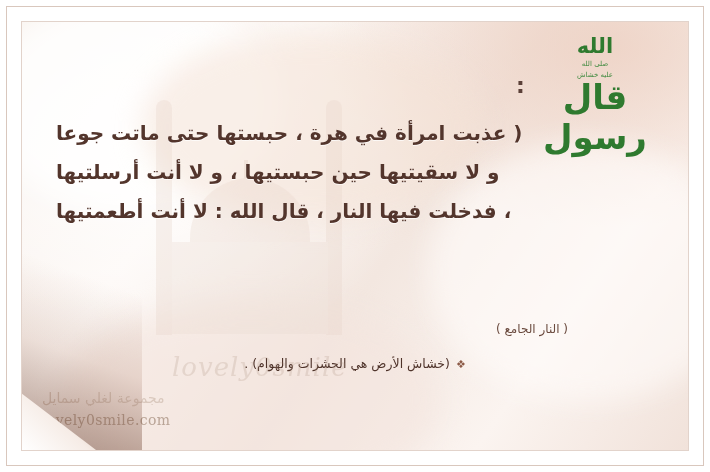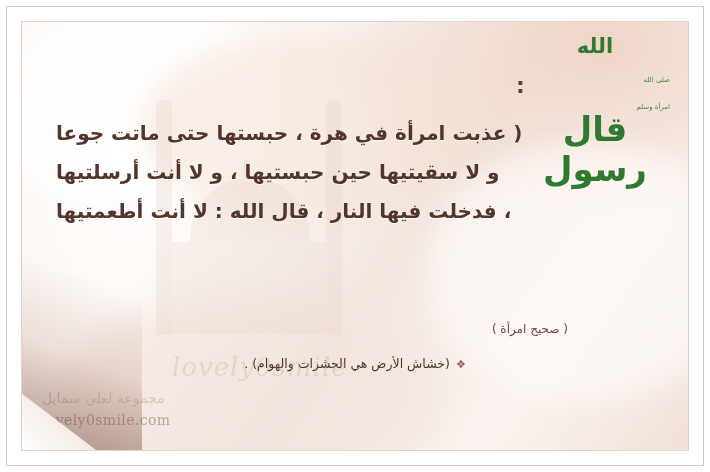--- a/index.html
+++ b/index.html
@@ -146,22 +146,21 @@
     font-size: 21px;
     font-weight: bold;
     line-height: 1;
     color: #2f7a2f;
     letter-spacing: 1px;
   }
   .logo-salawat {
     font-size: 7px;
     color: #3f8a3f;
     line-height: 1.15;
-    margin-top: 19px;
-    text-align: right;
+    margin-top: 3px;
   }
   .logo-qal {
     font-size: 34px;
     font-weight: bold;
     color: #2f7a2f;
     margin-top: -2px;
     letter-spacing: -1px;
   }
   .logo-colon {
     position: absolute;
@@ -263,32 +262,32 @@
         <div class="minaret left"></div>
         <div class="minaret right"></div>
         <div class="finial"></div>
         <div class="dome"></div>
         <div class="base"></div>
       </div>
 
       <div class="logo">
         <div class="logo-allah">الله</div>
         <div class="logo-salawat">صلى الله</div>
-        <div class="logo-salawat">امرأة وسلم</div>
+        <div class="logo-salawat">عليه خشاش</div>
         <div class="logo-qal">قال رسول</div>
         <div class="logo-colon">:</div>
       </div>
 
       <div class="hadith">
         <span class="line">( عذبت امرأة في هرة ، حبستها حتى ماتت جوعا</span>
         <span class="line">و لا سقيتيها حين حبستيها ، و لا أنت أرسلتيها</span>
         <span class="line">، فدخلت فيها النار ، قال الله : لا أنت أطعمتيها</span>
       </div>
 
-      <div class="source">( صحيح امرأة )</div>
+      <div class="source">( النار الجامع )</div>
 
       <div class="footnote">
         <span class="star">❖</span>
         <span>(خشاش الأرض هي الحشرات والهوام) .</span>
       </div>
 
       <div class="wm-center">lovely0smile</div>
       <div class="wm-ar">مجموعة لغلي سمايل</div>
       <div class="wm-url">lovely0smile.com</div>
 

